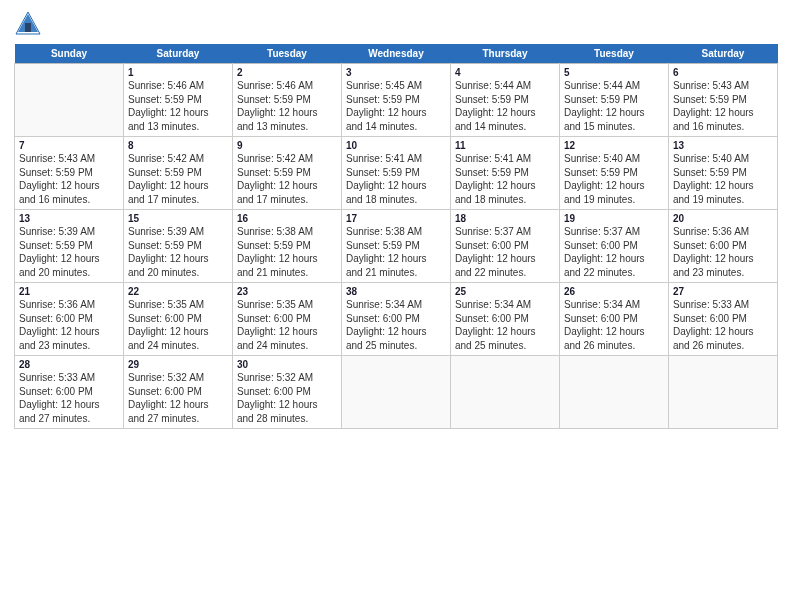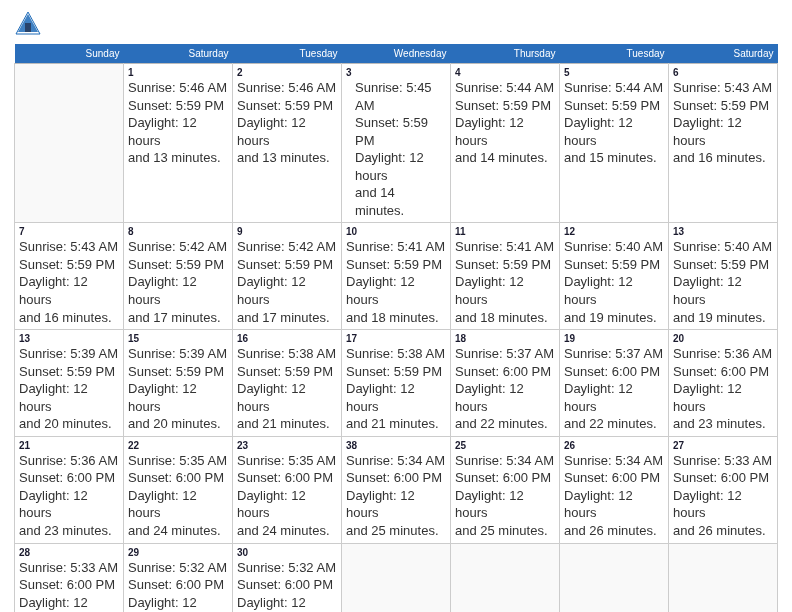--- a/index.html
+++ b/index.html
@@ -36,40 +36,40 @@
     }
     table {
       width: 100%;
       border-collapse: collapse;
       font-size: 9px;
     }
     th {
       background-color: #2a6ebb;
       color: #fff;
       padding: 4px 4px;
-      text-align: right;
+      text-align: center;
       font-size: 10px;
-      font-weight: normal;
+      font-weight: bold;
     }
     td {
       border: 1px solid #ccc;
       vertical-align: top;
       padding: 3px 4px;
       width: calc(100% / 7);
       height: 68px;
     }
     .day-num {
       font-size: 10px;
       font-weight: bold;
       color: #1a1a2e;
       display: block;
       margin-bottom: 1px;
     }
     .day-info {
-      font-size: 13px;
+      font-size: 10px;
       color: #333;
       line-height: 1.35;
     }
     td.empty {
       background: #f9f9f9;
     }
     tr td {
       border-top: 1px solid #bbb;
     }
     .logo-wrapper {
@@ -132,21 +132,21 @@
           </td>
           <td>
             <span class="day-num">2</span>
             <div class="day-info" style="white-space: pre-line;">Sunrise: 5:46 AM
 Sunset: 5:59 PM
 Daylight: 12 hours
 and 13 minutes.</div>
           </td>
           <td>
             <span class="day-num">3</span>
-            <div class="day-info" style="white-space: pre-line; margin-left: 9px;">Sunrise: 5:45 AM
+            <div class="day-info" style="white-space: pre-line;">Sunrise: 5:45 AM
 Sunset: 5:59 PM
 Daylight: 12 hours
 and 14 minutes.</div>
           </td>
           <td>
             <span class="day-num">4</span>
             <div class="day-info" style="white-space: pre-line;">Sunrise: 5:44 AM
 Sunset: 5:59 PM
 Daylight: 12 hours
 and 14 minutes.</div>

